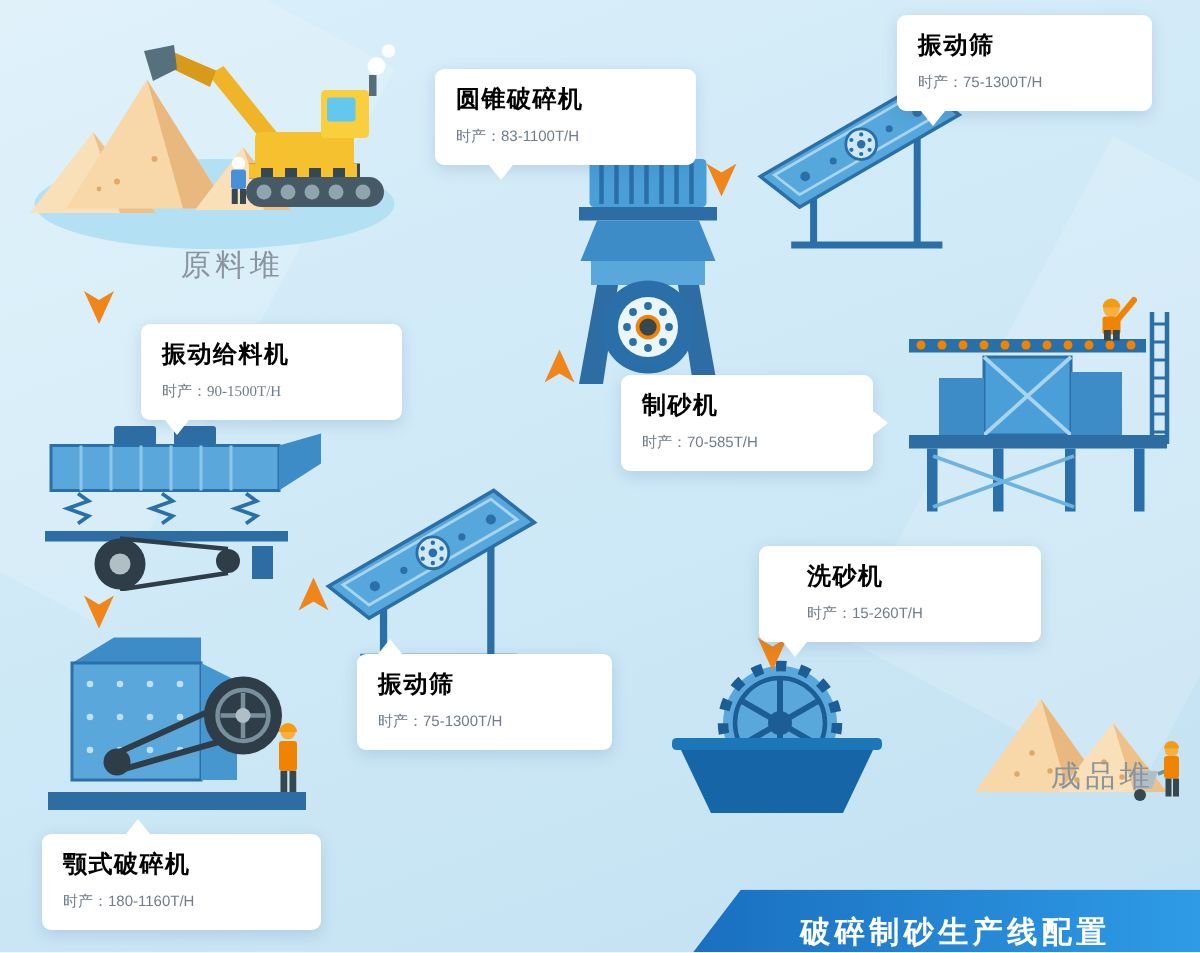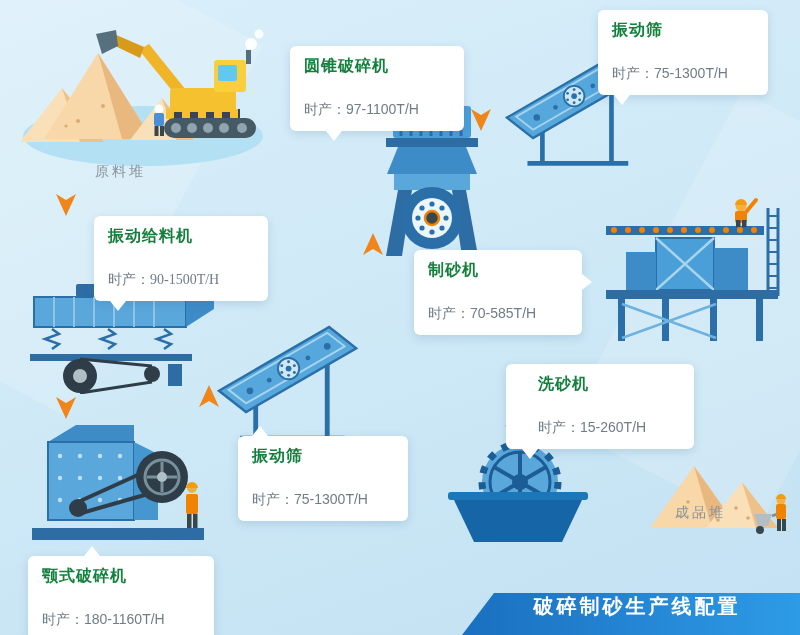--- a/index.html
+++ b/index.html
@@ -5,40 +5,40 @@
   body { margin: 0; font-family: "Liberation Sans", "DejaVu Sans", sans-serif; }
   .stage {
     position: relative; width: 800px; height: 635px; overflow: hidden;
     background: linear-gradient(160deg, #daeffa 0%, #cde8f6 55%, #c2e1f2 100%);
   }
   .streak {
     position: absolute; background: rgba(255,255,255,0.16); pointer-events: none;
   }
   .machine { position: absolute; }
   .pile-label {
-    position: absolute; color: #8a949e; font-size: 14px; letter-spacing: 3px;
-    text-align: left; width: 120px;
+    position: absolute; color: #8a949e; font-size: 20px; letter-spacing: 3px;
+    text-align: center; width: 120px;
   }
   .arrow { position: absolute; width: 22px; height: 24px; }
   .arrow.up svg { transform: rotate(180deg); }
   .callout {
     position: absolute; background: #ffffff; border-radius: 6px;
     padding: 10px 14px 12px 14px; box-shadow: 0 3px 10px rgba(50,100,150,0.18);
   }
-  .c-name { font-size: 16px; font-weight: bold; color: #15803d; letter-spacing: 1px; }
-  .c-cap  { font-size: 14px; color: #707c88; margin-top: 24px; }
+  .c-name { font-size: 16px; font-weight: bold; color: #000000; letter-spacing: 1px; }
+  .c-cap  { font-size: 10px; color: #707c88; margin-top: 7px; }
   .tail { position: absolute; width: 0; height: 0; }
   .tail-down  { bottom: -10px; border-left: 8px solid transparent; border-right: 8px solid transparent; border-top: 10px solid #fff; }
   .tail-up    { top: -10px;    border-left: 8px solid transparent; border-right: 8px solid transparent; border-bottom: 10px solid #fff; }
   .tail-right { right: -10px;  border-top: 8px solid transparent;  border-bottom: 8px solid transparent; border-left: 10px solid #fff; }
   .banner {
     position: absolute; right: 0; bottom: 0; width: 338px; height: 42px;
     background: linear-gradient(90deg, #1a6fc0, #2e9be6);
     clip-path: polygon(32px 0, 100% 0, 100% 100%, 0 100%);
-    display: flex; align-items: flex-start; justify-content: center;
+    display: flex; align-items: flex-end; justify-content: center;
   }
   .banner span { color: #ffffff; font-size: 20px; font-weight: bold; letter-spacing: 3px; padding-left: 12px; }
 </style>
 </head>
 <body>
 
 <div class="stage">
 
   <div class="streak" style="left:-80px; top:-40px; width:260px; height:420px; transform:rotate(28deg);"></div>
   <div class="streak" style="right:-60px; top:120px; width:220px; height:380px; transform:rotate(28deg);"></div>
@@ -340,21 +340,21 @@
       </svg>
   </div>
   <div class="arrow down" style="left:504px; top:424px;">
     <svg width="22" height="24" viewBox="0 0 22 24">
         <path d="M1,1 L11,7 L21,1 L11,23 Z" fill="#f08519"></path>
       </svg>
   </div>
 
   <div class="callout" style="left:290px; top:46px; width:146px;">
     <div class="c-name">圆锥破碎机</div>
-    <div class="c-cap">时产：97-1100T/H</div>
+    <div class="c-cap">时产：83-1100T/H</div>
     <i class="tail tail-down" style="left:36px;"></i>
   </div>
 
   <div class="callout" style="left:598px; top:10px; width:142px;">
     <div class="c-name">振动筛</div>
     <div class="c-cap">时产：75-1300T/H</div>
     <i class="tail tail-down" style="left:16px;"></i>
   </div>
 
   <div class="callout" style="left:94px; top:216px; width:146px;font-family:Liberation Serif, serif;">

